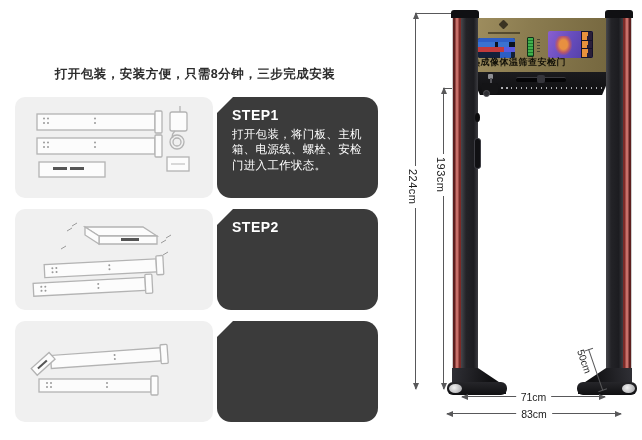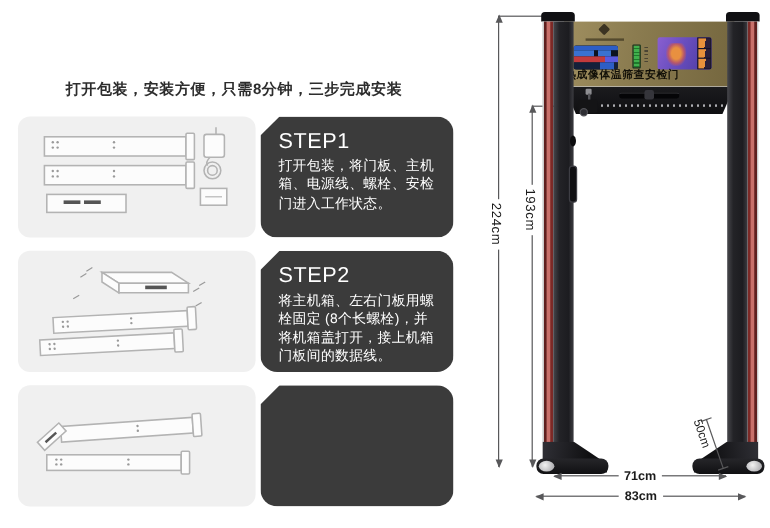--- a/index.html
+++ b/index.html
@@ -16,35 +16,35 @@
               font-size:12.5px; font-weight:bold; color:#2d2d2d; letter-spacing:0.5px; }
   .step { position:absolute; left:0; width:366px; height:101px; }
   .step.s1 { top:97px; } .step.s2 { top:209px; } .step.s3 { top:321px; }
   .illus { position:absolute; left:3px; top:0; width:198px; height:101px;
            background:#f0f0f0; border-radius:10px; }
   .illus svg { display:block; width:198px; height:101px; }
   .stepbox { position:absolute; left:205px; top:0; width:161px; height:101px;
              background:#3b3b3b; color:#ffffff; border-radius:14px;
              clip-path:polygon(16px 0, 100% 0, 100% 100%, 0 100%, 0 16px);
              padding:10px 12px 0 15px; overflow:hidden; }
-  .steplabel { font-size:18px; font-weight:normal; letter-spacing:0.5px; margin-bottom:4px; }
+  .steplabel { font-size:14px; font-weight:bold; letter-spacing:0.5px; margin-bottom:4px; }
   .steptext  { font-size:11.5px; line-height:1.34; letter-spacing:0.3px; }
 
   
   .dim-v { position:absolute; width:0; border-left:1px solid #58585a; z-index:1; }
   .dim-h { position:absolute; height:0; border-top:1px solid #58585a; z-index:5; }
   .ar { position:absolute; width:0; height:0; border:solid transparent; }
   .ar-up   { border-width:0 3px 7px 3px; border-bottom-color:#58585a; left:-3.5px; top:-1px; }
   .ar-down { border-width:7px 3px 0 3px; border-top-color:#58585a; left:-3.5px; bottom:-1px; }
   .ar-left  { border-width:3px 7px 3px 0; border-right-color:#58585a; left:-1px; top:-3.5px; }
   .ar-right { border-width:3px 0 3px 7px; border-left-color:#58585a; right:-1px; top:-3.5px; }
   .vlabel { position:absolute; writing-mode:vertical-rl; font-size:11px; color:#1b1b1b;
             background:#ffffff; padding:3px 0; letter-spacing:0.5px; z-index:2; }
   .hlabel { position:absolute; left:50%; top:0; transform:translate(-50%,-52%);
-            background:#ffffff; padding:0 5px; font-size:10.5px; font-weight:bold; color:#1b1b1b; }
+            background:#ffffff; padding:0 5px; font-size:10.5px; font-weight:normal; color:#1b1b1b; }
   #dim-outer-h { left:415px; top:13px; height:376px; }
   #ext-outer-h { left:416px; top:13px; width:36px; z-index:0; }
   #lbl-outer-h { left:407px; top:166px; }
   #dim-inner-h { left:443px; top:88px; height:301px; }
   #ext-inner-h { left:444px; top:88px; width:26px; z-index:0; }
   #lbl-inner-h { left:435px; top:154px; }
   #dim-inner-w { left:462px; top:396px; width:143px; }
   #dim-outer-w { left:447px; top:413px; width:174px; }
   #dim-depth { left:589px; top:349px; width:44px; border-top:1px solid #58585a;
                transform:rotate(71deg); transform-origin:0 0; position:absolute; z-index:5; }
@@ -216,21 +216,20 @@
                 <circle cx="26" cy="78" r="1"></circle>
                 <circle cx="30" cy="78" r="1"></circle>
               <circle cx="83" cy="74" r="1"></circle>
                 <circle cx="83" cy="78" r="1"></circle>
             </g>
           </g>
         </svg>
       </div>
       <div class="stepbox">
         <div class="steplabel">STEP2</div>
-        <div class="steptext">将主机箱、左右门板用螺栓固定 (8个长螺栓)，并将机箱盖打开，接上机箱门板间的数据线。</div>
       </div>
     </div>
 
     <div class="step s3">
       <div class="illus">
         <svg viewBox="0 0 198 101">
           <g transform="rotate(-4 100 40)">
             <g stroke="#b3b3b3" stroke-width="1.3" fill="#fcfcfc">
               <rect x="36" y="30" width="110" height="13"></rect>
                 <rect x="146" y="27" width="7" height="19" rx="1"></rect>

